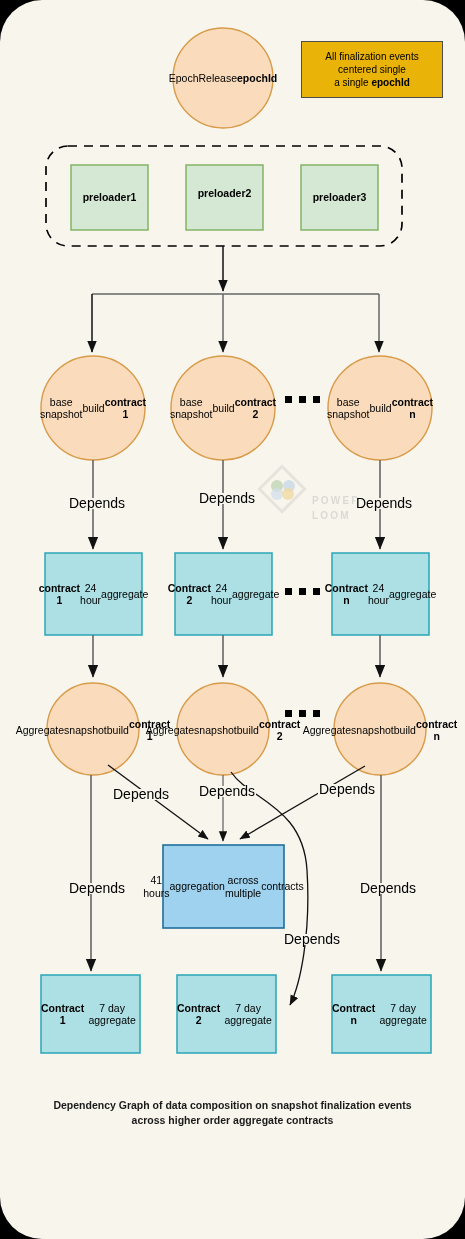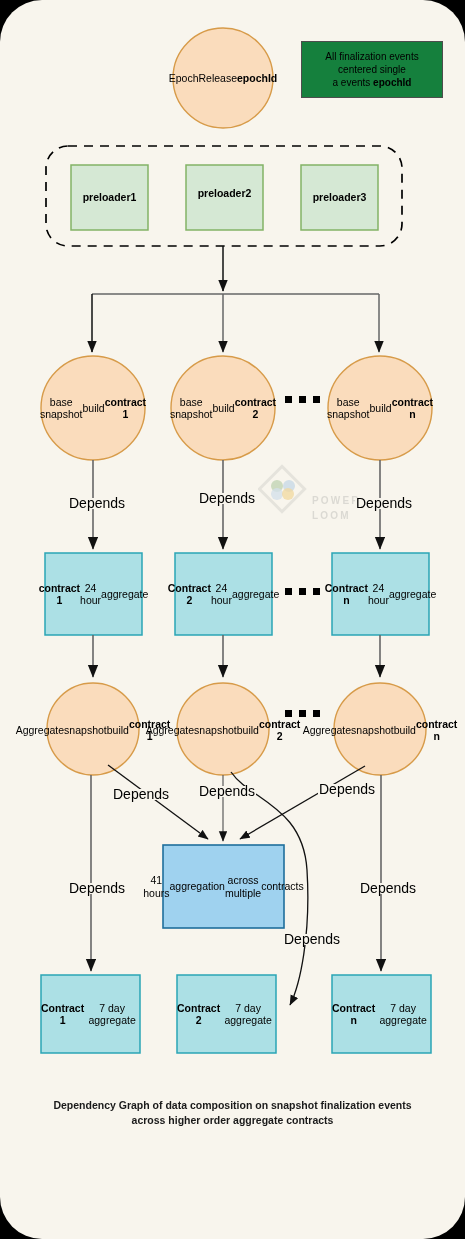--- a/index.html
+++ b/index.html
@@ -12,21 +12,21 @@
            align-items:center;justify-content:center;text-align:center;
            color:#000;pointer-events:none;}
   .ttl{font-size:10.5px;line-height:12.5px;}
   .bld{font-size:10.5px;line-height:12.5px;font-weight:bold;}
   .gap{height:7px;}
   .dep{position:absolute;background:#f8f5ed;color:#000;font-size:14px;
        line-height:11px;padding:0 1px;white-space:nowrap;}
   .dots{position:absolute;display:flex;gap:7px;align-items:center;}
   .dots i{display:block;width:7px;height:7px;background:#000;}
   #note{position:absolute;left:301px;top:41px;width:140px;height:55px;
-        background:#15803d;border:1.6px solid #4d4d4d;
+        background:#eab308;border:1.6px solid #4d4d4d;
         display:flex;align-items:center;justify-content:center;
         text-align:center;font-size:10px;line-height:13px;color:#000;}
   #note b{font-weight:bold;}
   #caption{position:absolute;left:12px;top:1098px;width:441px;text-align:center;
            font-size:10.5px;line-height:15px;font-weight:bold;color:#1a1a1a;}
   #wm{position:absolute;left:258px;top:463px;width:110px;height:56px;
       opacity:.45;pointer-events:none;}
   #wm .wmtxt{position:absolute;left:54px;top:10px;font-size:10px;
              letter-spacing:2.2px;color:#b9b9b4;line-height:15px;font-weight:bold;margin-top:20px;}
 </style>
@@ -111,21 +111,21 @@
   <div class="nodeLbl" style="left:173px;top:48px;width:100px;height:60px;">
     <span class="ttl">EpochRelease</span>
     <span class="gap"></span>
     <span class="bld">epochId</span>
   </div>
 
   <div id="note">
     <div>
       <span>All finalization events</span><br>
       <span>centered single</span><br>
-      <span>a events </span><b>epochId</b>
+      <span>a single </span><b>epochId</b>
     </div>
   </div>
 
   <div class="nodeLbl" style="left:71px;top:165px;width:77px;height:65px;">
     <span class="bld">preloader1</span>
   </div>
   <div class="nodeLbl" style="left:186px;top:165px;width:77px;height:57px;">
     <span class="bld">preloader2</span>
   </div>
   <div class="nodeLbl" style="left:301px;top:165px;width:77px;height:65px;">

